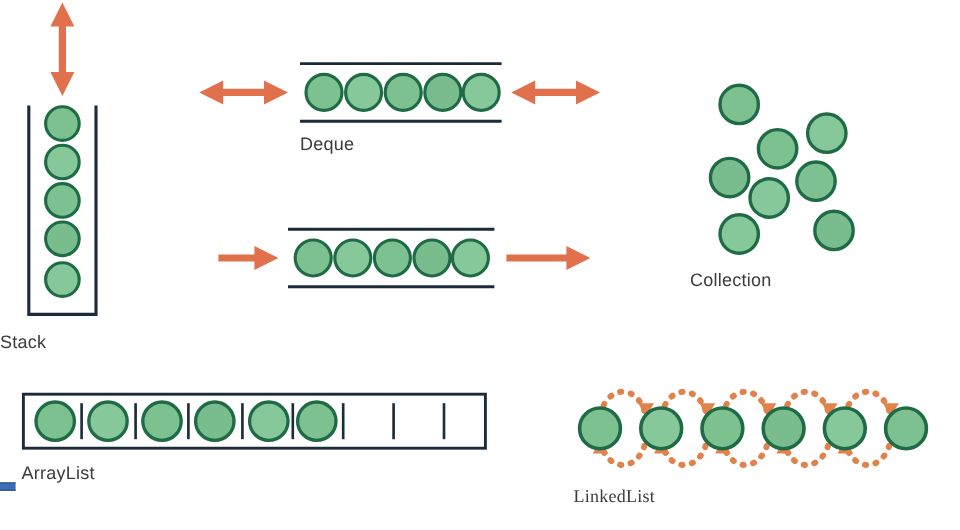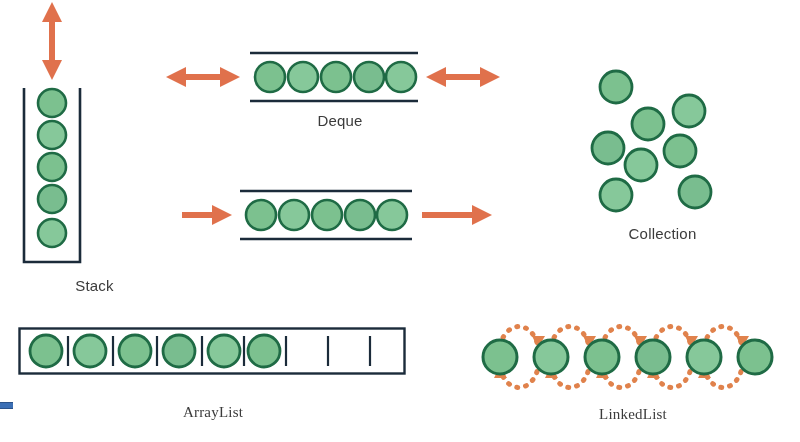--- a/index.html
+++ b/index.html
@@ -18,21 +18,21 @@
     background: #ffffff;
     overflow: hidden;
   }
   .label {
     position: absolute;
     font-family: "Liberation Sans", sans-serif;
     font-size: 15px;
     color: #3b3b3b;
     letter-spacing: 0.2px;
     white-space: nowrap;
-    text-align: center;
+    text-align: left;
   }
   .fig {
     position: absolute;
   }
   svg {
     display: block;
     overflow: visible;
   }
   .blue-bar {
     position: absolute;
@@ -65,21 +65,21 @@
 
       <g>
         <circle cx="52" cy="103" r="14" fill="#7cc18f" stroke="#1f6b45" stroke-width="2.6"></circle>
         <circle cx="52" cy="135" r="14" fill="#86c89a" stroke="#1f6b45" stroke-width="2.6"></circle>
         <circle cx="52" cy="167" r="14" fill="#7cc18f" stroke="#1f6b45" stroke-width="2.6"></circle>
         <circle cx="52" cy="199" r="14" fill="#79bd8f" stroke="#1f6b45" stroke-width="2.6"></circle>
         <circle cx="52" cy="233" r="14" fill="#86c89a" stroke="#1f6b45" stroke-width="2.6"></circle>
       </g>
     </svg>
   </div>
-  <div class="label" style="left:0px; top:277px; width:105px;margin-left:42px;">Stack</div>
+  <div class="label" style="left:0px; top:277px; width:105px;">Stack</div>
 
   <div class="fig" style="left:160px; top:48px;">
     <svg width="340" height="70" viewBox="0 0 340 70">
 
       <g>
         <line x1="90" y1="5" x2="258" y2="5" stroke="#1b2b3a" stroke-width="2.4"></line>
         <line x1="90" y1="53" x2="258" y2="53" stroke="#1b2b3a" stroke-width="2.4"></line>
       </g>
 
       <g>
@@ -167,21 +167,21 @@
         <line x1="95" y1="9" x2="95" y2="39" stroke="#1b2b3a" stroke-width="2.2"></line>
         <line x1="139" y1="9" x2="139" y2="39" stroke="#1b2b3a" stroke-width="2.2"></line>
         <line x1="184" y1="9" x2="184" y2="39" stroke="#1b2b3a" stroke-width="2.2"></line>
         <line x1="226" y1="9" x2="226" y2="39" stroke="#1b2b3a" stroke-width="2.2"></line>
         <line x1="268" y1="9" x2="268" y2="39" stroke="#1b2b3a" stroke-width="2.2"></line>
         <line x1="310" y1="9" x2="310" y2="39" stroke="#1b2b3a" stroke-width="2.2"></line>
         <line x1="352" y1="9" x2="352" y2="39" stroke="#1b2b3a" stroke-width="2.2"></line>
       </g>
     </svg>
   </div>
-  <div class="label" style="left:18px; top:404px; width:390px;font-family:Liberation Serif, serif;">ArrayList</div>
+  <div class="label" style="left:18px; top:386px; width:390px;">ArrayList</div>
 
   <div class="fig" style="left:478px; top:318px;">
     <svg width="310" height="80" viewBox="0 0 310 80">
 
       <g fill="none" stroke="#e0824c" stroke-width="5" stroke-linecap="round" stroke-dasharray="1 8">
         <path d="M22,28 C28,2 54,2 60,28"></path>
         <path d="M73,28 C79,2 105,2 111,28"></path>
         <path d="M124,28 C130,2 156,2 162,28"></path>
         <path d="M175,28 C181,2 207,2 213,28"></path>
         <path d="M226,28 C232,2 258,2 264,28"></path>

